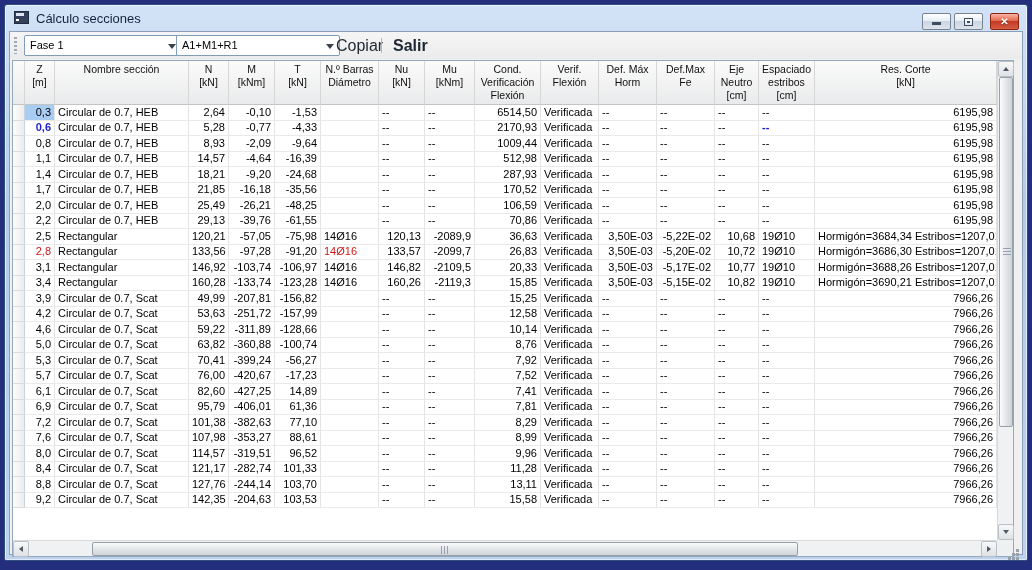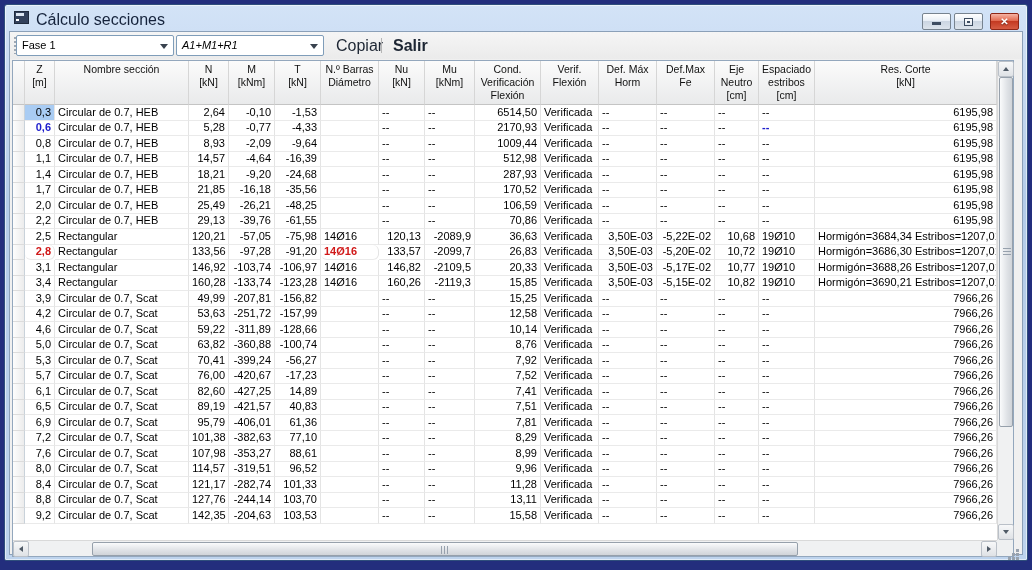--- a/index.html
+++ b/index.html
@@ -6,42 +6,42 @@
     font-family:"Liberation Sans",sans-serif;background:#232e7d;}
   *{box-sizing:border-box;}
 
   
   .window{position:absolute;left:4px;top:4px;width:1024px;height:557px;
     background:linear-gradient(180deg,#d3e3f7,#b4cce9 35%,#bdd3ed);
     border:1px solid #2f4f7c;border-radius:3px 3px 2px 2px;
     box-shadow:inset 0 0 0 1px rgba(255,255,255,.55);}
   .titlebar{position:absolute;left:0;top:0;right:0;height:26px;}
   .app-icon{position:absolute;left:9px;top:6px;width:16px;height:14px;}
-  .win-title{position:absolute;left:31px;top:6px;font-size:16px;color:#15233c;white-space:nowrap;}
+  .win-title{position:absolute;left:31px;top:6px;font-size:13px;color:#15233c;white-space:nowrap;}
   .win-btn{position:absolute;top:8px;width:29px;height:17px;border:1px solid #77838f;border-radius:2px;
     background:linear-gradient(#ffffff,#e9eff6 45%,#ccd6e2 50%,#dde4ec);
     display:flex;align-items:center;justify-content:center;cursor:default;}
   .btn-min{right:76px;} .btn-max{right:44px;}
   .btn-close{right:8px;border-color:#8e2616;
     background:linear-gradient(#f6b3a4,#e26a50 45%,#c43a22 50%,#d65c43);}
   .g-min{width:9px;height:3px;background:#3e4d61;margin-top:4px;}
   .g-max{width:9px;height:8px;border:1px solid #3e4d61;background:linear-gradient(#fff,#dfe6ee);
     display:flex;align-items:center;justify-content:center;}
   .g-max i{display:block;width:3px;height:2px;background:#3e4d61;}
   .g-close{color:#fff;font-size:10px;font-weight:bold;line-height:1;text-shadow:0 1px 1px rgba(0,0,0,.45);}
 
   
   .client{position:absolute;left:4px;top:26px;right:4px;bottom:5px;
     background:#f0f0f0;border:1px solid #8ba0b8;}
   .toolbar{position:absolute;left:0;top:0;right:0;height:27px;background:linear-gradient(#f5f5f5,#ebebeb);}
   .tb-grip{position:absolute;left:4px;top:5px;width:3px;height:17px;
     background:repeating-linear-gradient(180deg,#9fa8b4 0 2px,transparent 2px 4px);}
   .combo{position:absolute;top:3px;height:21px;background:#fff;border:1px solid #7f9db9;border-radius:2px;
     font-size:11px;line-height:19px;padding-left:5px;color:#000;cursor:default;}
-  .combo-fase{left:6px;width:158px;} .combo-comb{left:166px;width:148px;font-style:italic;}
+  .combo-fase{left:14px;width:158px;} .combo-comb{left:166px;width:164px;}
   .combo-arrow{position:absolute;right:5px;top:8px;width:0;height:0;
     border-left:4px solid transparent;border-right:4px solid transparent;border-top:5px solid #39424e;}
   .tool-btn{position:absolute;top:3px;height:21px;background:none;border:none;
     font-family:"Liberation Sans",sans-serif;font-size:16px;color:#1d2633;line-height:21px;padding:0 6px;cursor:default;}
   .btn-copiar{left:320px;} .btn-salir{left:377px;font-weight:bold;}
   .tb-sep{position:absolute;left:371px;top:6px;width:1px;height:15px;background:#b5b5b5;}
 
   
   .grid{position:absolute;left:2px;top:28px;width:1002px;height:497px;
     border:1px solid #93a7bd;background:#fff;}
@@ -55,21 +55,21 @@
   table.data td{height:15.5px;line-height:13px;vertical-align:middle;
     border-right:1px solid #e4e4e4;border-bottom:1px solid #eaeaea;
     white-space:nowrap;overflow:hidden;padding:0 3px;color:#000;background:#fff;}
   table.data td.rs{background:linear-gradient(90deg,#fdfdfd,#ececec);
     border-right:1px solid #c9d2da;border-bottom:1px solid #dcdcdc;padding:0;}
   table.data th.rs-h{background:linear-gradient(#fbfbfb,#e9eaeb);}
   td.num{text-align:right;}
   td.txt{text-align:left;}
   .mk-sel{background:#a9ccf3 !important;margin-top:24px;}
   .mk-blue{color:#1c1ccc !important;font-weight:bold;}
-  .mk-red{color:#d01818 !important;font-weight:bold;border-radius:6px;}
+  .mk-red{color:#d01818 !important;font-weight:normal;}
 
   
   .vscroll{position:absolute;right:0;top:0;width:16px;height:479px;background:#f0f1f2;border-left:1px solid #d9d9d9;}
   .hscroll{position:absolute;left:0;bottom:0;width:984px;height:16px;background:#f0f1f2;border-top:1px solid #d9d9d9;}
   .corner{position:absolute;right:0;bottom:0;width:16px;height:16px;background:#eef0f1;}
   .sb-btn{position:absolute;width:16px;height:16px;background:linear-gradient(#f7f8f9,#dfe2e6);
     border:1px solid #bac0c8;border-radius:2px;display:flex;align-items:center;justify-content:center;}
   .sb-up{left:0;top:0;} .sb-down{left:0;bottom:0;}
   .sb-left{left:0;top:0;} .sb-right{right:0;top:0;}
   .tri{width:0;height:0;}
@@ -512,38 +512,20 @@
                 <td class="num">7,41</td>
                 <td class="txt">Verificada</td>
                 <td class="txt">--</td>
                 <td class="txt">--</td>
                 <td class="txt">--</td>
                 <td class="txt">--</td>
                 <td class="num">7966,26</td>
               </tr>
               <tr>
                 <td class="rs"></td>
-                <td class="num">6,5</td>
-                <td class="txt">Circular de 0.7, Scat</td>
-                <td class="num">89,19</td>
-                <td class="num">-421,57</td>
-                <td class="num">40,83</td>
-                <td class="txt"></td>
-                <td class="txt">--</td>
-                <td class="txt">--</td>
-                <td class="num">7,51</td>
-                <td class="txt">Verificada</td>
-                <td class="txt">--</td>
-                <td class="txt">--</td>
-                <td class="txt">--</td>
-                <td class="txt">--</td>
-                <td class="num">7966,26</td>
-              </tr>
-              <tr>
-                <td class="rs"></td>
                 <td class="num">6,9</td>
                 <td class="txt">Circular de 0.7, Scat</td>
                 <td class="num">95,79</td>
                 <td class="num">-406,01</td>
                 <td class="num">61,36</td>
                 <td class="txt"></td>
                 <td class="txt">--</td>
                 <td class="txt">--</td>
                 <td class="num">7,81</td>
                 <td class="txt">Verificada</td>

